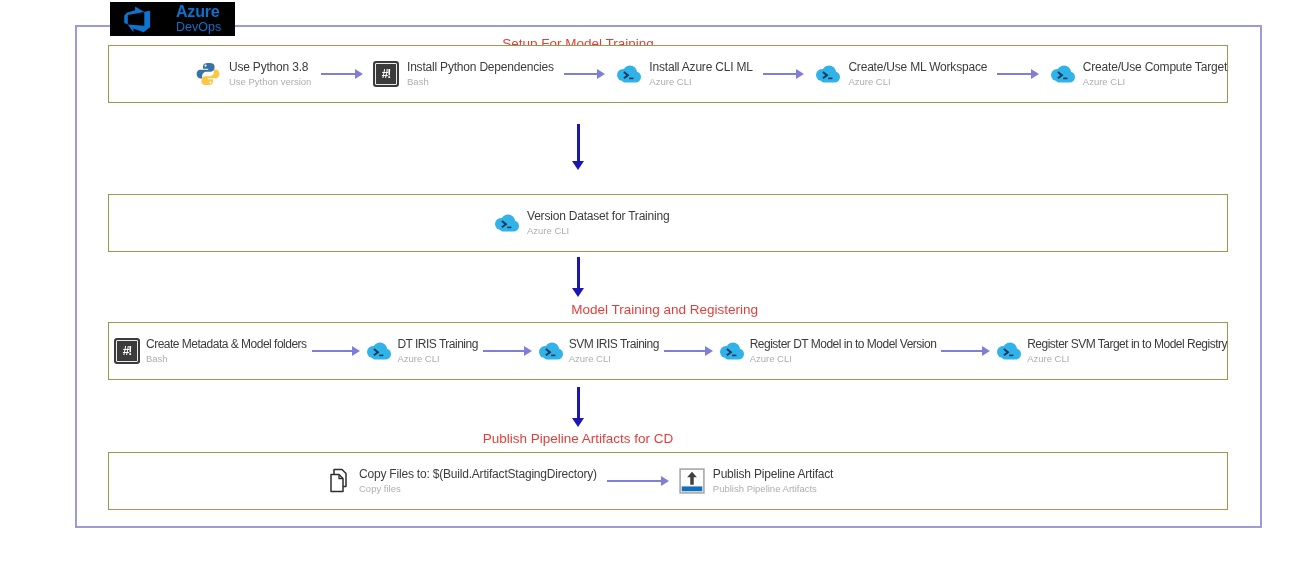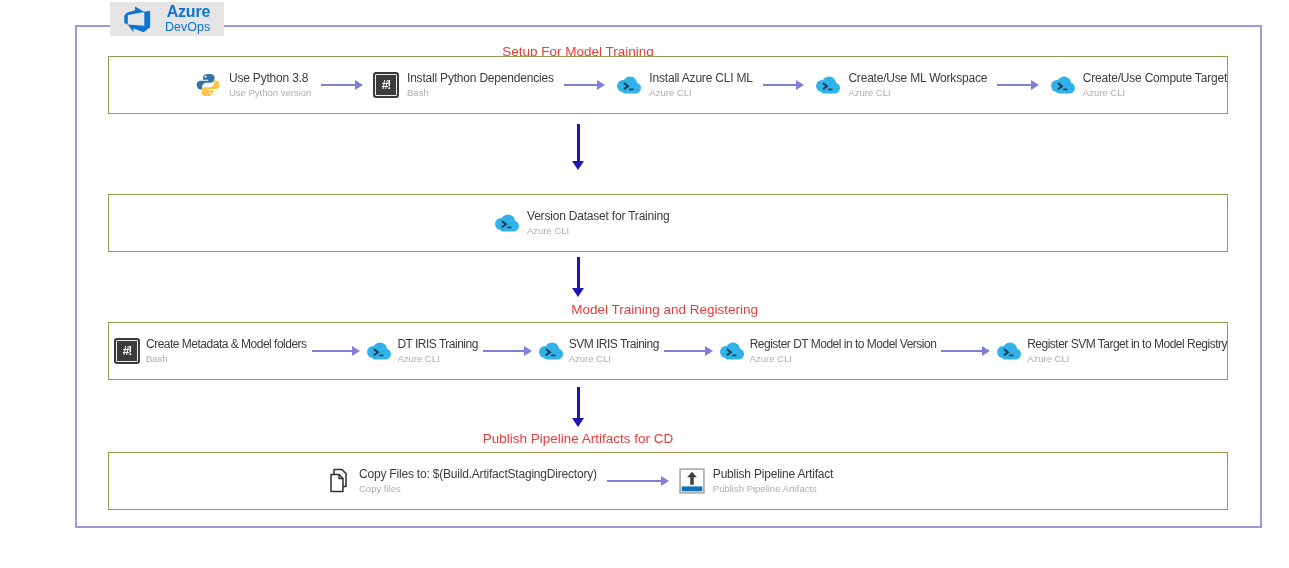--- a/index.html
+++ b/index.html
@@ -7,42 +7,42 @@
   body {
     width:1289px; height:568px; position:relative; overflow:hidden;
     font-family:"Liberation Sans", sans-serif;
   }
   .outer-border {
     position:absolute; left:75px; top:25px; width:1187px; height:503px;
     border:2px solid #9b9bd7; background:#fff;
   }
   
   .logo {
-    position:absolute; left:110px; top:2px; z-index:3; background:#e5e5e5;
-    display:flex; align-items:center; gap:13px; padding:2px 14px 2px 12px;text-align:right;
+    position:absolute; left:110px; top:2px; z-index:3; background:#000000;
+    display:flex; align-items:center; gap:24px; padding:2px 14px 2px 12px;
   }
   .logo svg { width:30px; height:30px; display:block; }
   .logo-text { display:flex; flex-direction:column; line-height:1; }
   .logo-brand  { color:#0b72cf; font-size:16px; font-weight:bold; letter-spacing:-0.2px; }
   .logo-product{ color:#0b72cf; font-size:12.5px; margin-top:1px; }
 
   #sections { position:absolute; inset:0; z-index:2; }
 
   .section-title {
     position:absolute; left:398px; width:360px; text-align:center;
     color:#e33e3a; font-size:13.5px;
   }
-  .st-0 { top:44px; } .st-1 { top:173px; } .st-2 { top:302px;text-align:right; } .st-3 { top:431px; }
+  .st-0 { top:36px; } .st-1 { top:173px; } .st-2 { top:302px;text-align:right; } .st-3 { top:431px; }
 
   .section-box {
     position:absolute; left:108px; width:1120px; height:58px;
     border:1px solid #99994f; background:#fff;
     display:flex; align-items:center;
   }
-  .sb-0 { top:56px;  padding-left:86px; }
+  .sb-0 { top:45px;  padding-left:86px; }
   .sb-1 { top:194px; padding-left:384px; }
   .sb-2 { top:322px; padding-left:5px; }
   .sb-3 { top:452px; padding-left:216px; }
 
   .task { display:flex; align-items:center; gap:8px; white-space:nowrap; }
   .sb-2 .task { gap:6px; }
   .task-text { display:flex; flex-direction:column; }
   .task-title { font-size:12px; color:#3c3c3c; line-height:1.15; letter-spacing:-0.2px; }
   .sb-2 .task-title { letter-spacing:-0.5px; }
   .task-subtitle { font-size:9.5px; color:#aeaeae; line-height:1.2; margin-top:1px; }

